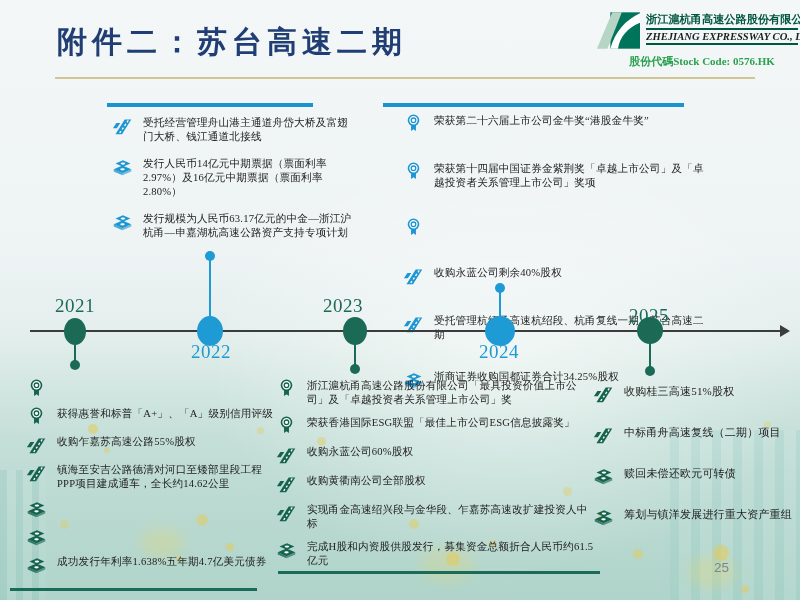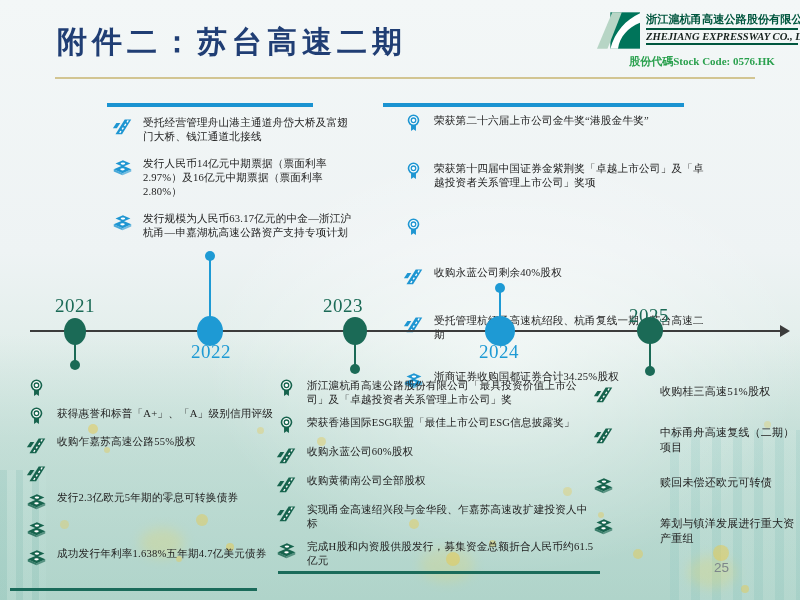--- a/index.html
+++ b/index.html
@@ -57,21 +57,21 @@
   .b2022{left:112px;top:116px;width:240px;gap:13px;}
   .b2024{left:403px;top:114px;width:302px;gap:28px;}
   .b2021{left:26px;top:379px;width:252px;gap:8px;}
   .b2023{left:276px;top:379px;width:318px;gap:9px;}
   .b2025{left:593px;top:384px;width:205px;gap:21px;}
   .item{display:flex;gap:10px;align-items:flex-start;}
   .ic{width:21px;height:21px;flex:0 0 21px;margin-top:-1px;}
   .blue-block .ic{color:#1e96d2;}
   .green-block .ic{color:#16634d;}
   .item p{margin:0;font-size:10.6px;line-height:1.32;color:#222;letter-spacing:.2px;}
-  .b2025 .item p{font-size:11px;margin-left:36px;}
+  .b2025 .item p{font-size:11px;}
   .page-num{position:absolute;left:714px;top:560px;font-size:13.5px;color:#7d868a;
     font-family:"Liberation Sans","DejaVu Sans",sans-serif;}
   svg{display:block;}
 </style>
 </head>
 <body>
 
 <svg width="0" height="0" style="position:absolute">
   <defs>
     <symbol id="icon-medal" viewBox="0 0 24 24">
@@ -244,26 +244,26 @@
     <div class="item">
       <svg class="ic">
           <use href="#icon-road"></use>
         </svg>
       <p>收购乍嘉苏高速公路55%股权</p>
     </div>
     <div class="item">
       <svg class="ic">
           <use href="#icon-road"></use>
         </svg>
-    </div>
-    <div class="item">
-      <svg class="ic">
-          <use href="#icon-money"></use>
-        </svg>
-      <p>发行2.3亿欧元5年期的零息可转换债券</p>
+      <p>镇海至安吉公路德清对河口至矮部里段工程PPP项目建成通车，全长约14.62公里</p>
+    </div>
+    <div class="item">
+      <svg class="ic">
+          <use href="#icon-money"></use>
+        </svg>
     </div>
     <div class="item">
       <svg class="ic">
           <use href="#icon-money"></use>
         </svg>
     </div>
     <div class="item">
       <svg class="ic">
           <use href="#icon-money"></use>
         </svg>

